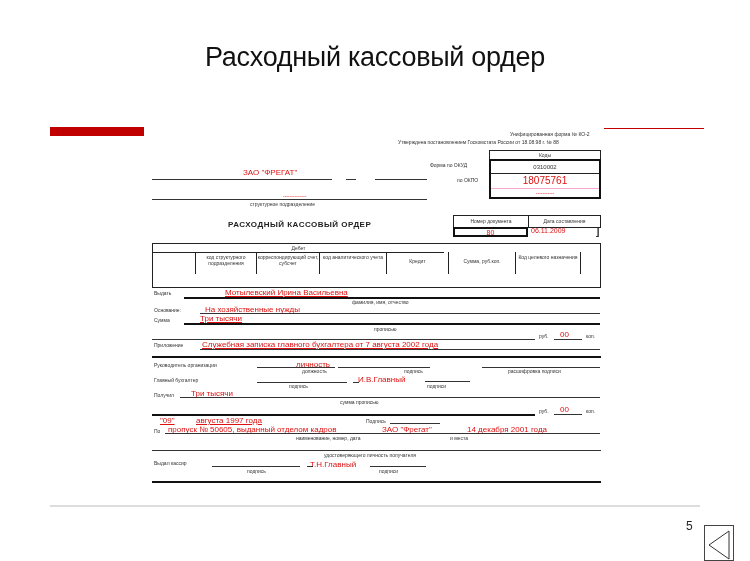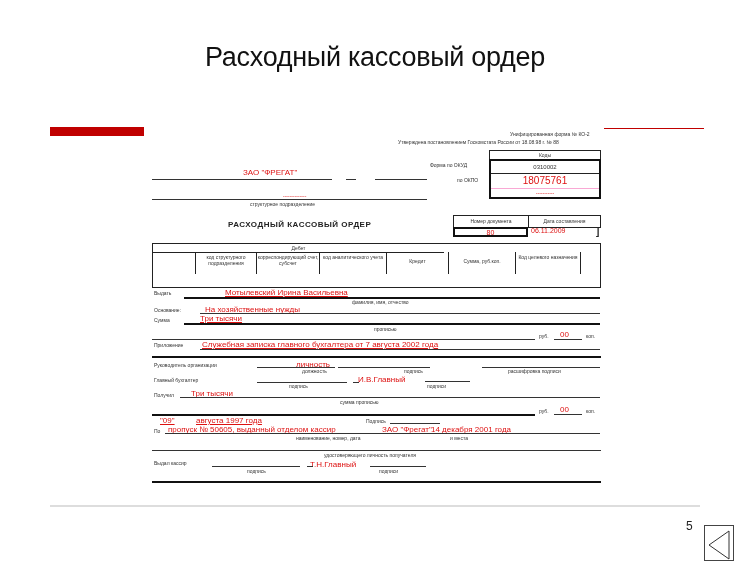--- a/index.html
+++ b/index.html
@@ -128,23 +128,23 @@
 <div class="abs red" style="left:560px;top:405px;font-size:8px;">00</div>
 <div class="abs hl" style="left:554px;top:414px;width:28px;"></div>
 <div class="abs tiny" style="left:586px;top:408px;">коп.</div>
 
 <div class="abs redtxt" style="left:160px;top:416px;text-decoration:underline;">"09"</div>
 <div class="abs redtxt" style="left:196px;top:416px;text-decoration:underline;">августа  1997 года</div>
 <div class="abs tiny" style="left:366px;top:418px;">Подпись</div>
 <div class="abs hl" style="left:390px;top:423px;width:50px;"></div>
 
 <div class="abs tiny" style="left:154px;top:428px;">По</div>
-<div class="abs redtxt" style="left:168px;top:425px;text-decoration:underline;">пропуск № 50605, выданный отделом кассир</div>
+<div class="abs redtxt" style="left:168px;top:425px;text-decoration:underline;">пропуск № 50605, выданный отделом кадров</div>
 <div class="abs redtxt" style="left:382px;top:425px;">ЗАО "Фрегат"</div>
-<div class="abs redtxt" style="left:431px;top:425px;">14 декабря 2001 года</div>
+<div class="abs redtxt" style="left:467px;top:425px;">14 декабря 2001 года</div>
 <div class="abs hl" style="left:165px;top:433px;width:435px;"></div>
 <div class="abs tiny" style="left:296px;top:435px;">наименование, номер, дата</div>
 <div class="abs tiny" style="left:450px;top:435px;">и места</div>
 <div class="abs hl" style="left:152px;top:450px;width:449px;"></div>
 <div class="abs tiny" style="left:324px;top:452px;">удостоверяющего личность получателя</div>
 
 <div class="abs tiny" style="left:154px;top:460px;">Выдал кассир</div>
 <div class="abs hl" style="left:212px;top:466px;width:88px;"></div>
 <div class="abs tiny" style="left:247px;top:468px;">подпись</div>
 <div class="abs redtxt" style="left:310px;top:460px;">Т.Н.Главный</div>

